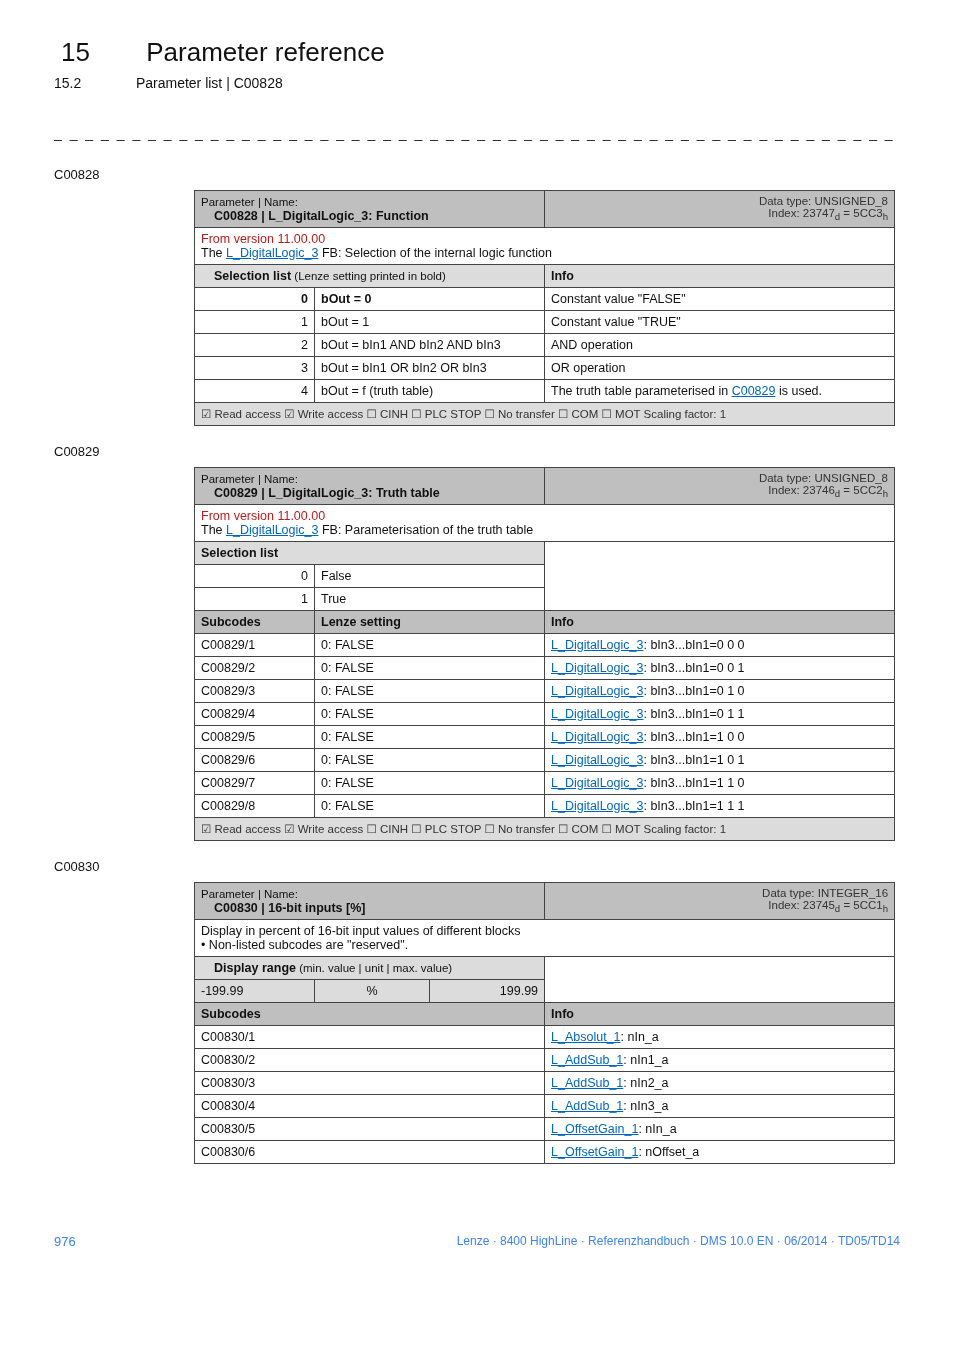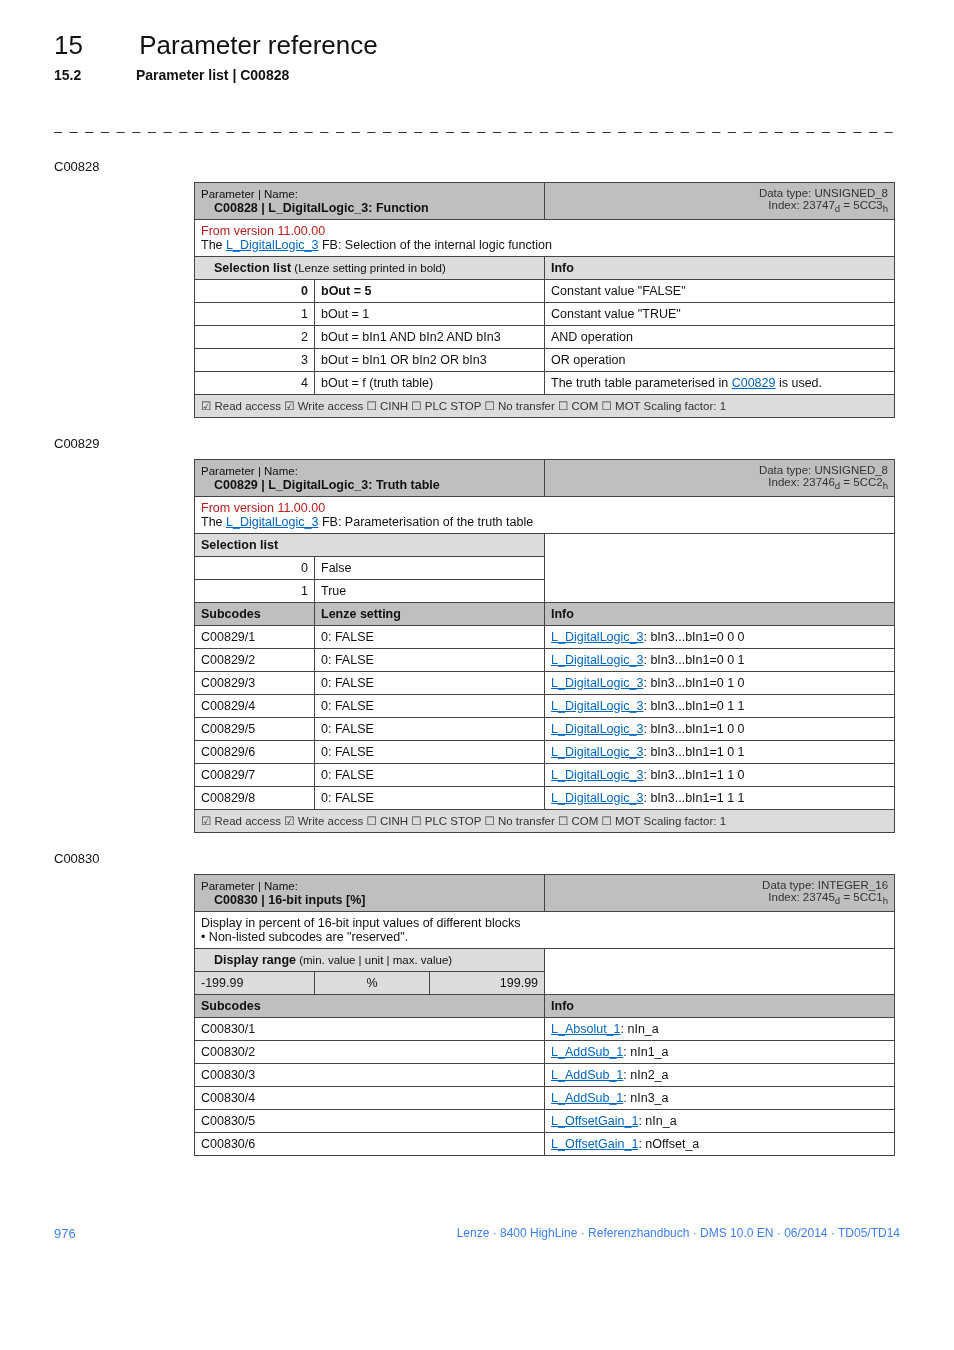--- a/index.html
+++ b/index.html
@@ -10,30 +10,30 @@
     color: #111;
     background: #fff;
     width: 954px;
   }
   .page {
     padding: 30px 54px 30px 54px;
   }
   .chapter {
     font-size: 26px;
     font-weight: 400;
-    margin: 0;
+    margin: 7px;
   }
   .chapnum {
     display: inline-block;
     width: 78px;
   }
   .subhead {
     font-size: 14px;
     margin: 6px 0 0 0;
-    font-weight: 700;
+    font-weight: 400;
   }
   .subnum {
     display: inline-block;
     width: 78px;
   }
   .dashed {
     margin: 34px 0 26px 0;
     letter-spacing: 2px;
     color: #222;
     font-size: 14px;
@@ -146,21 +146,21 @@
       <tr>
         <td class="hdr-light" colspan="2">
           <span class="bold">Selection list</span><span class="small"> (Lenze setting printed in bold)</span>
         </td>
         <td class="hdr-light bold">Info</td>
       </tr>
       </tbody>
         <tbody id="t1rows">
           <tr>
             <td class="right bold">0</td>
-            <td class="bold">bOut = 5</td>
+            <td class="bold">bOut = 0</td>
             <td>Constant value "FALSE"</td>
           </tr>
           <tr>
             <td class="right ">1</td>
             <td class="">bOut = 1</td>
             <td>Constant value "TRUE"</td>
           </tr>
           <tr>
             <td class="right ">2</td>
             <td class="">bOut = bIn1 AND bIn2 AND bIn3</td>

